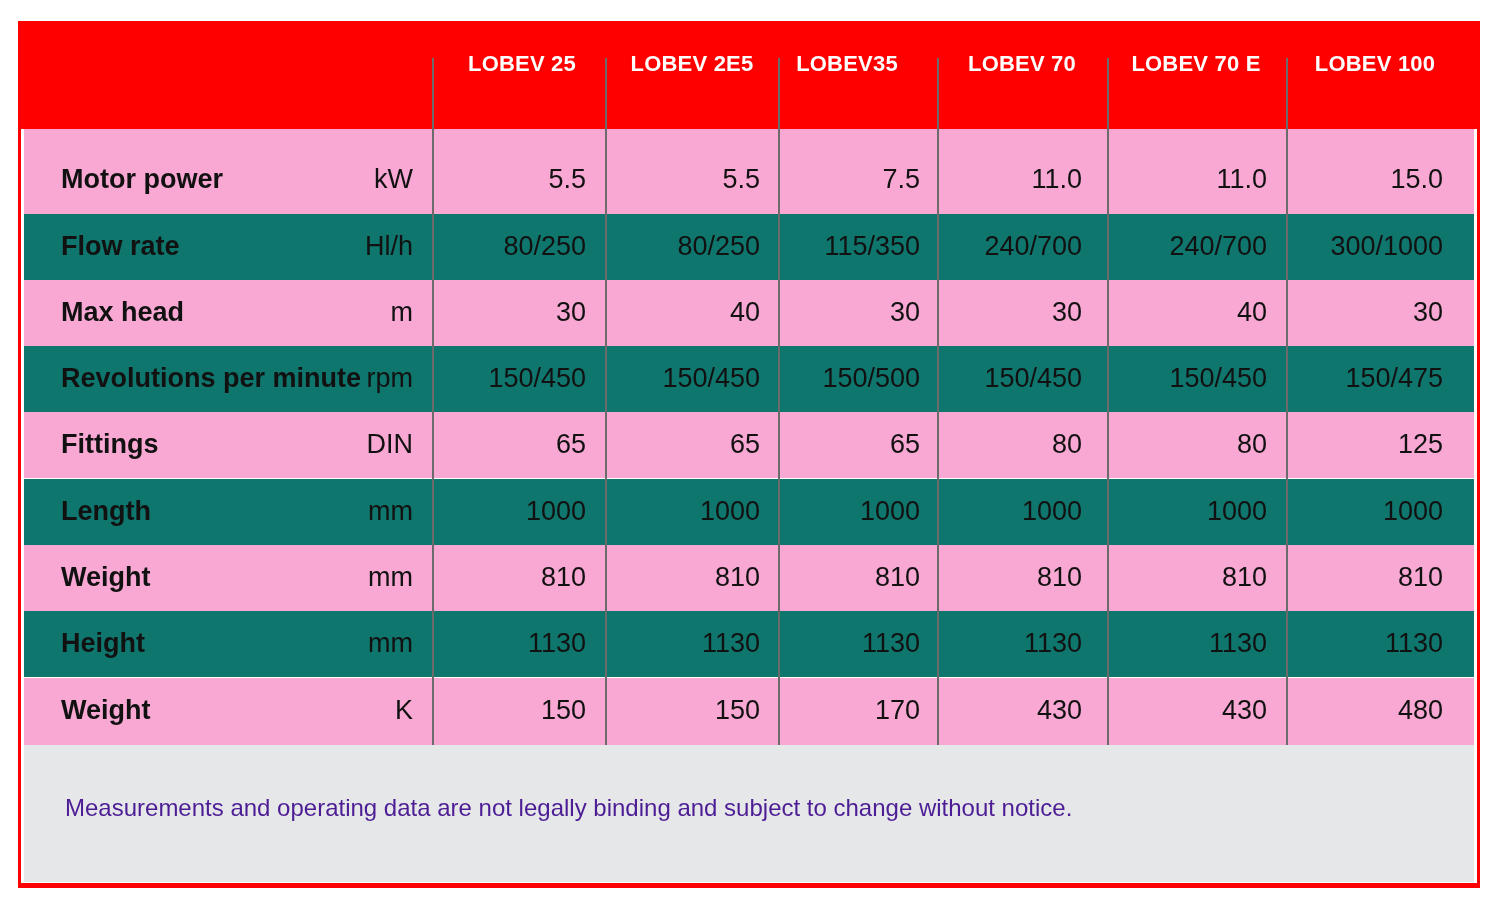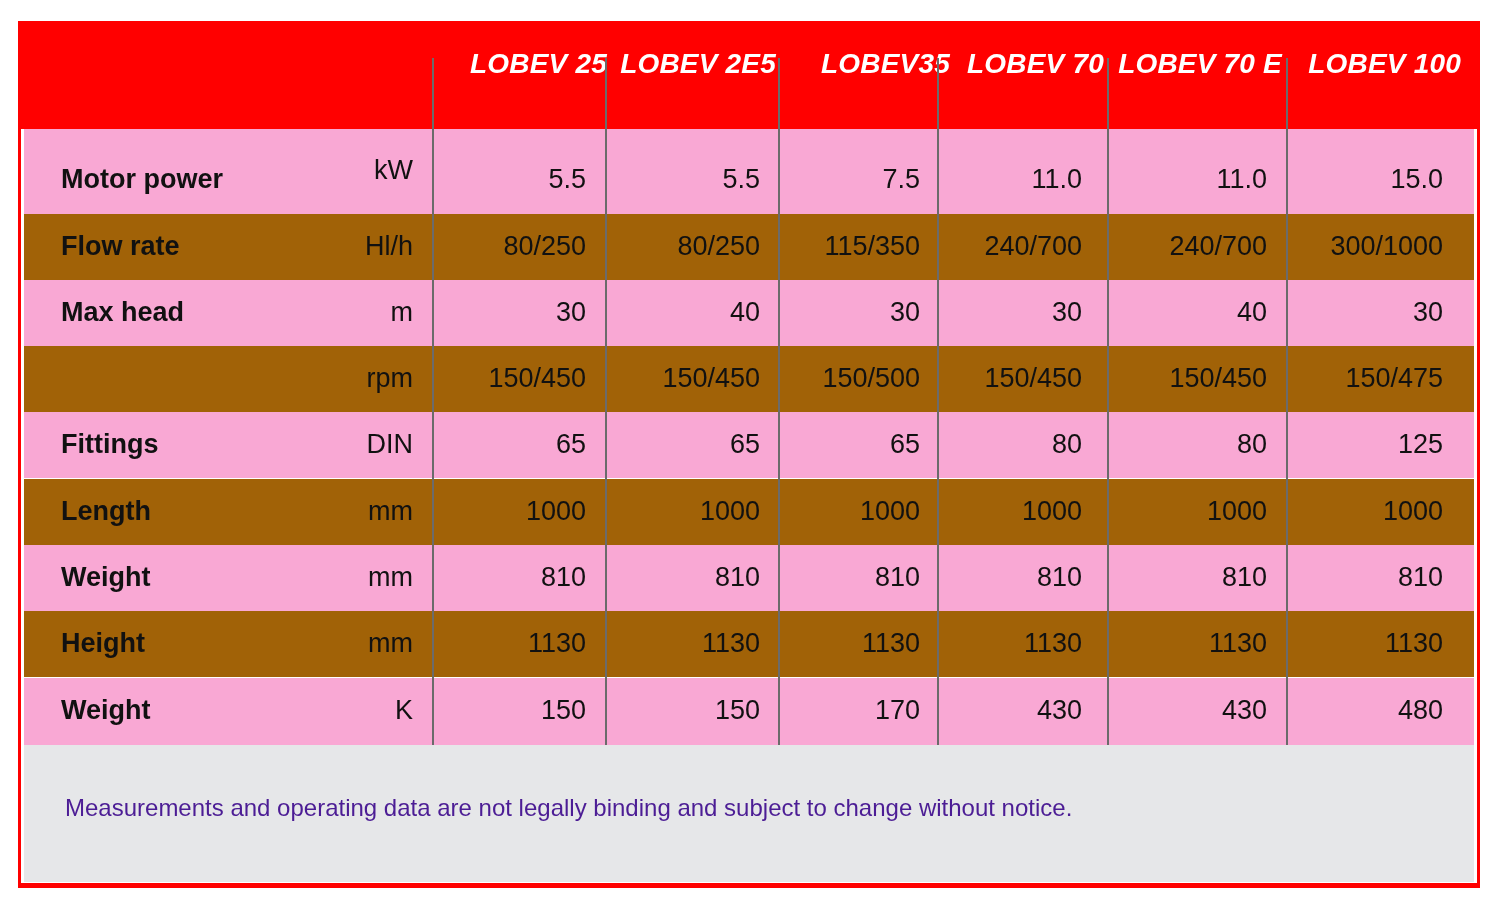--- a/index.html
+++ b/index.html
@@ -19,41 +19,40 @@
       left: 18px; top: 21px;
       width: 1462px; height: 108px;
       background: #ff0000;
     }
     .col-head {
       position: absolute;
       top: 44px;
       height: 40px;
       color: #ffffff;
       font-weight: bold;
-      font-size: 28px;
+      font-size: 22px;
       letter-spacing: 0.2px;
-      text-align: right;
+      text-align: center;
       white-space: nowrap;
       line-height: 40px;
-      font-style: italic;
     }
     .vline {
       position: absolute;
       width: 1.5px;
       background: #6b6b6b;
       top: 58px;
       height: 688px;
     }
     .row {
       position: absolute;
       left: 24px;
       width: 1450px;
       height: 66px;
     }
-    .row.grey { background: #a16207; padding-left: 12px; }
+    .row.grey { background: #0f766e; padding-left: 12px; }
     .row.white { background: #f9a8d4; }
 
     .row-label {
       position: absolute;
       left: 37px;
       font-size: 27px;
       font-weight: 600;
       color: #111;
       white-space: nowrap;
     }
@@ -94,28 +93,28 @@
     }
   </style>
 </head>
 <body>
 
 <div class="frame"></div>
 <div class="header-band"></div>
 
 <div class="col-head" style="left:437px; width:170px;">LOBEV 25</div>
 <div class="col-head" style="left:608px; width:168px;">LOBEV 2E5</div>
-<div class="col-head" style="left:781px; width:164px;padding-left:40px;">LOBEV35</div>
+<div class="col-head" style="left:745px; width:164px;padding-left:40px;">LOBEV35</div>
 <div class="col-head" style="left:940px; width:164px;">LOBEV 70</div>
 <div class="col-head" style="left:1110px; width:172px;">LOBEV 70 E</div>
 <div class="col-head" style="left:1289px; width:172px;">LOBEV 100</div>
 
 <div class="row white" style="top:129px; height:85px;">
   <span class="row-label" style="top:35px;">Motor power</span>
-  <span class="row-unit" style="top:26px;margin-left:40px;">kW</span>
+  <span class="row-unit" style="top:35px;margin-left:40px;">kW</span>
   <span class="cell" style="top:35px; right:888px;">5.5</span>
   <span class="cell" style="top:35px; right:714px;">5.5</span>
   <span class="cell" style="top:35px; right:554px;">7.5</span>
   <span class="cell" style="top:35px; right:392px;">11.0</span>
   <span class="cell" style="top:35px; right:207px;">11.0</span>
   <span class="cell" style="top:35px; right:31px;">15.0</span>
 </div>
 
 <div class="row grey" style="top:214px;">
   <span class="row-label" style="top:17px;">Flow rate</span>
@@ -133,20 +132,21 @@
   <span class="row-unit" style="top:17px;">m</span>
   <span class="cell" style="top:17px; right:888px;">30</span>
   <span class="cell" style="top:17px; right:714px;">40</span>
   <span class="cell" style="top:17px; right:554px;">30</span>
   <span class="cell" style="top:17px; right:392px;">30</span>
   <span class="cell" style="top:17px; right:207px;">40</span>
   <span class="cell" style="top:17px; right:31px;">30</span>
 </div>
 
 <div class="row grey" style="top:346px;">
+  <span class="row-label" style="top:17px;">Revolutions per minute</span>
   <span class="row-unit" style="top:17px;">rpm</span>
   <span class="cell" style="top:17px; right:888px;">150/450</span>
   <span class="cell" style="top:17px; right:714px;">150/450</span>
   <span class="cell" style="top:17px; right:554px;">150/500</span>
   <span class="cell" style="top:17px; right:392px;">150/450</span>
   <span class="cell" style="top:17px; right:207px;">150/450</span>
   <span class="cell" style="top:17px; right:31px;">150/475</span>
 </div>
 
 <div class="row white" style="top:412px;">

